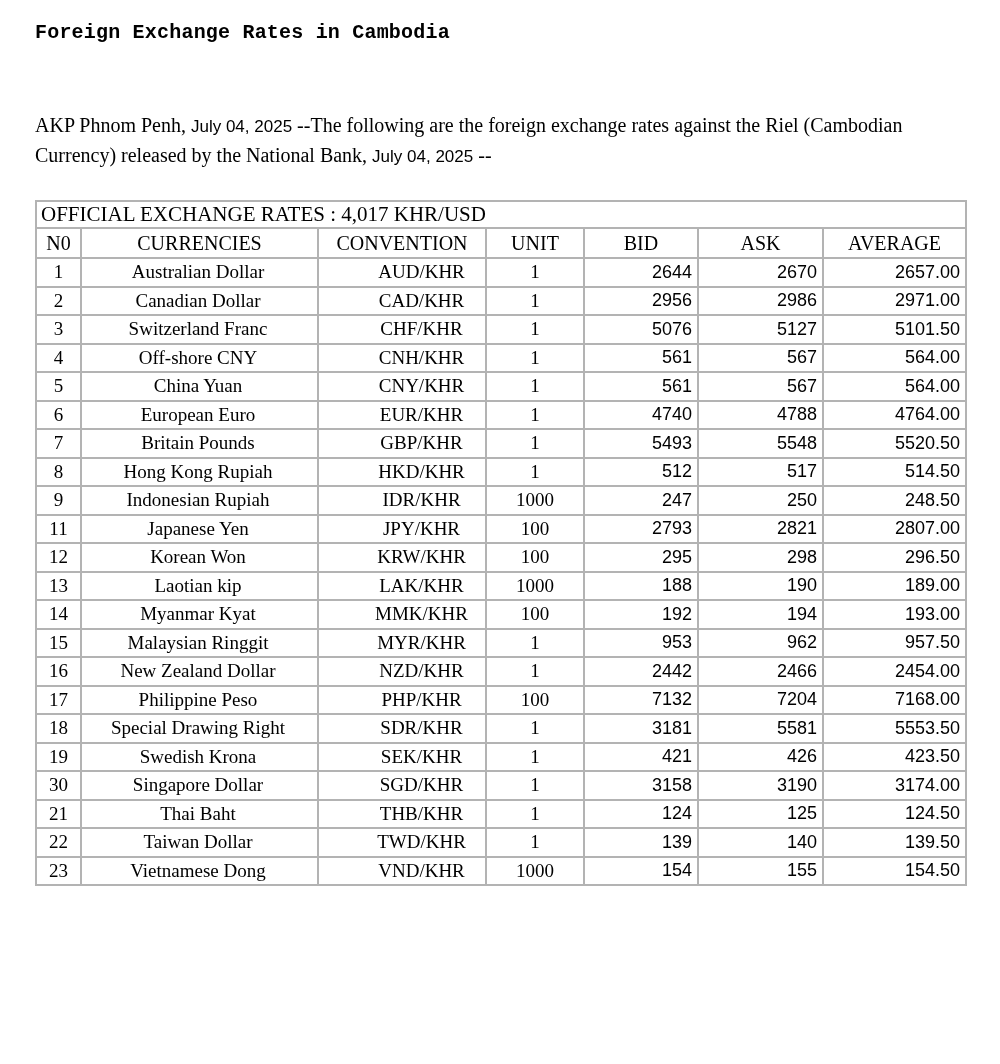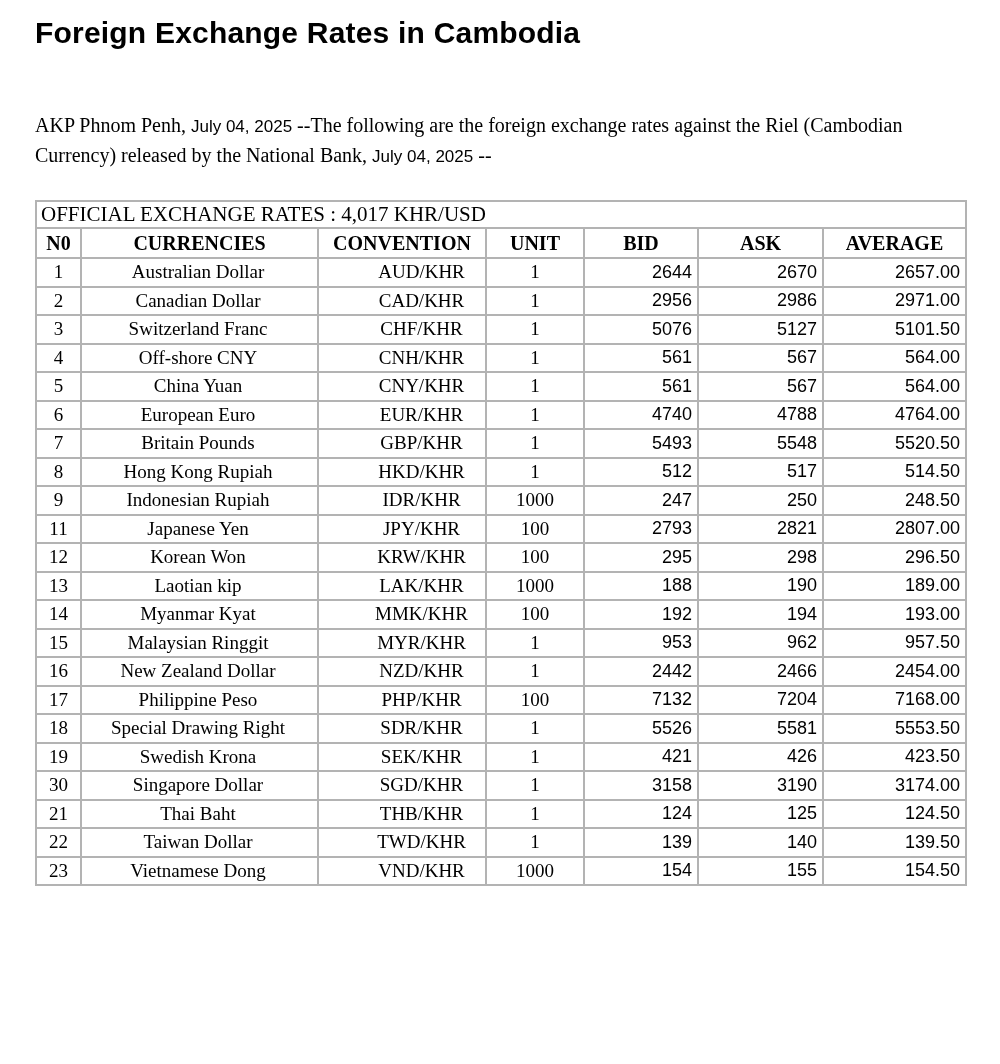--- a/index.html
+++ b/index.html
@@ -11,23 +11,23 @@
   body {
     width: 1000px;
     height: 1064px;
     font-family: "Liberation Serif", serif;
     overflow: hidden;
   }
   .page {
     padding: 14px 35px 0 35px;
   }
   h1.title {
-    font-family: Liberation Sans, sans-serif;
+    font-family: Liberation Mono, monospace;
     font-weight: bold;
-    font-size: 30px;
+    font-size: 20px;
     line-height: 38px;
     margin: 0;
     letter-spacing: 0.2px;
   }
   p.intro {
     font-size: 20px;
     line-height: 29px;
     margin: 59px 0 0 0;
     width: 912px;
   }
@@ -49,21 +49,21 @@
   td.caption-cell {
     font-size: 21px;
     height: 24px;
     padding: 0 0 0 4px;
     white-space: pre;
     text-align: left;
     margin-top: 16px;
   }
   th.col-header {
     font-size: 20px;
-    font-weight: bold;
+    font-weight: normal;
     text-align: center;
     height: 28px;
     padding: 0 2px;
   }
   td.cell {
     font-size: 19px;
     height: 26.5px;
     padding: 0 5px;
   }
   td.c-no   { text-align: center; padding: 0 2px; }
@@ -252,21 +252,21 @@
           <td class="cell c-unit">100</td>
           <td class="cell c-bid">7132</td>
           <td class="cell c-ask">7204</td>
           <td class="cell c-avg">7168.00</td>
         </tr>
         <tr>
           <td class="cell c-no">18</td>
           <td class="cell c-cur">Special Drawing Right</td>
           <td class="cell c-conv">SDR/KHR</td>
           <td class="cell c-unit">1</td>
-          <td class="cell c-bid">5526</td>
+          <td class="cell c-bid">3181</td>
           <td class="cell c-ask">5581</td>
           <td class="cell c-avg">5553.50</td>
         </tr>
         <tr>
           <td class="cell c-no">19</td>
           <td class="cell c-cur">Swedish Krona</td>
           <td class="cell c-conv">SEK/KHR</td>
           <td class="cell c-unit">1</td>
           <td class="cell c-bid">421</td>
           <td class="cell c-ask">426</td>

